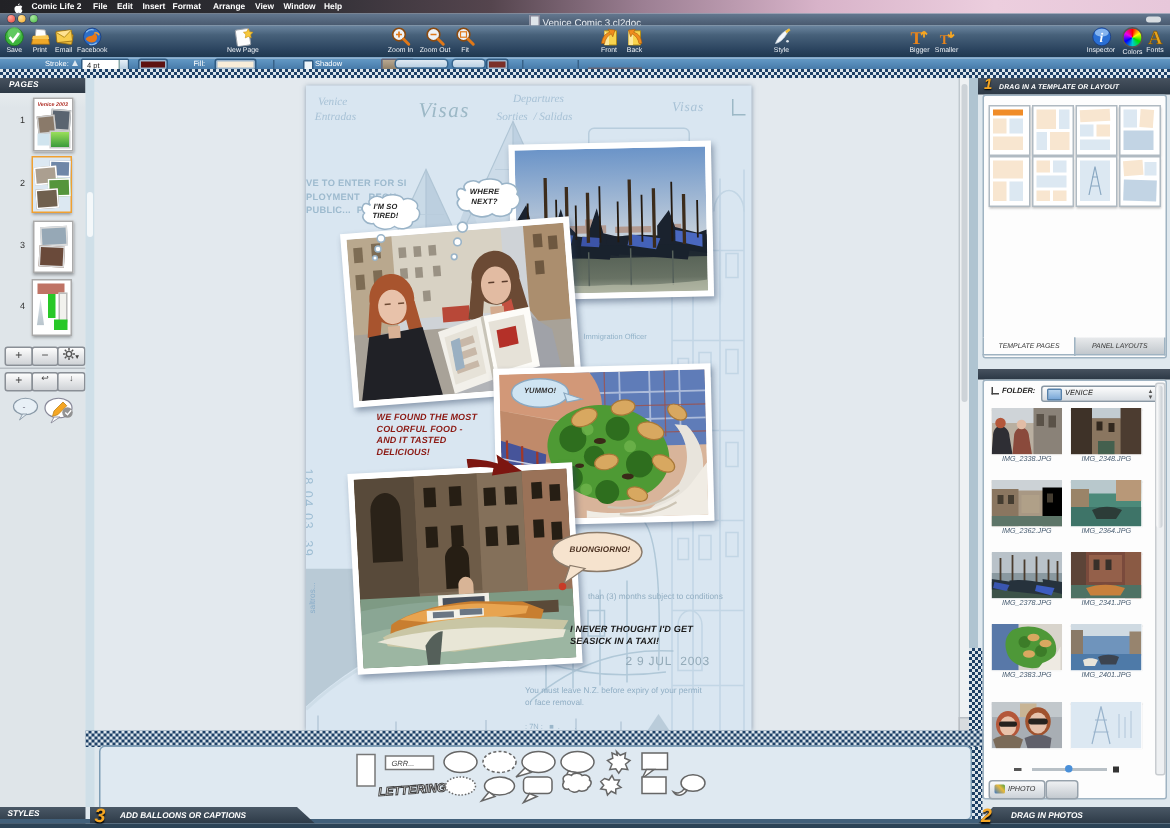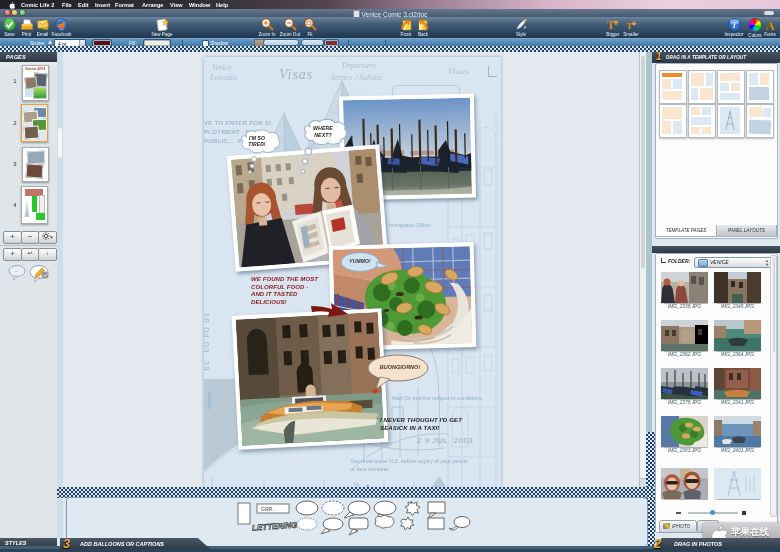--- a/index.html
+++ b/index.html
@@ -829,25 +829,18 @@
 <div class="abs" style="left:688px;top:512px;width:50px;height:1.5px;background:#b8c0c6;"></div>
 <div class="abs" style="left:710px;top:509.5px;width:5px;height:5px;border-radius:50%;background:#4a90d9;"></div>
 <div class="abs" style="left:742px;top:510.5px;width:4px;height:4px;background:#333;"></div>
 
 <div class="abs" style="left:659px;top:520px;width:36px;height:11px;background:linear-gradient(#fafbfc,#ccd2d8);border:1px solid #97a2ac;border-radius:2.5px;">
  <span style="position:absolute;left:3px;top:2px;width:7px;height:6px;background:linear-gradient(45deg,#3a78c8,#e8b93c 60%,#48a048);border-radius:1px;"></span>
  <span style="position:absolute;left:12px;top:2.5px;font-size:4.8px;font-style:italic;color:#333;">IPHOTO</span>
 </div>
 <div class="abs" style="left:697px;top:520px;width:20px;height:11px;background:linear-gradient(#eef0f2,#c4cad0);border:1px solid #97a2ac;border-radius:2.5px;"></div>
 
-<div class="abs" style="left:703px;top:523px;width:77px;height:25px;background:linear-gradient(#d2d2d6,#9c9ca4);border-radius:2px 0 0 0;box-shadow:0 0 3px rgba(0,0,0,.4);">
- <svg style="position:absolute;left:6px;top:2px;" width="20" height="21" viewBox="0 0 10 12">
-        <path d="M7 .5C6.9 1.6 6 2.6 5 2.7c-.2-1.2.9-2.5 2-2.2zM5 3.4c1 0 1.8-.7 3-.5.9.2 1.5.6 2 1.3-1.7 1.1-1.4 3.5.3 4.3-.4 1.1-1.1 2.3-2 3-.8.6-1.5-.4-2.6-.4-1.1 0-1.7 1-2.6.4C1.6 10.3.6 7.8 1 5.8 1.3 4.2 2.6 3 4 3c.4 0 .7.4 1 .4z" fill="#fff" stroke="#888" stroke-width=".3"></path>
-      </svg>
- <span style="position:absolute;left:28px;top:3px;font-size:9.5px;font-weight:bold;color:#fff;text-shadow:0 .5px 1px #666;">苹果在线</span>
- <span style="position:absolute;left:29px;top:14px;font-size:4.5px;color:#f2f2f4;">www.chinamac.com</span>
-</div>
 
 <div class="abs dbar" style="left:652px;top:538px;width:128px;height:11px;clip-path:polygon(10px 0,100% 0,100% 100%,0 100%);">
       <span style="position:absolute;left:22px;top:2.5px;">DRAG IN PHOTOS</span>
     </div>
 <div class="abs orangenum" style="left:654px;top:536px;font-size:13px;">2</div>
 </div>
 
 </body></html>

